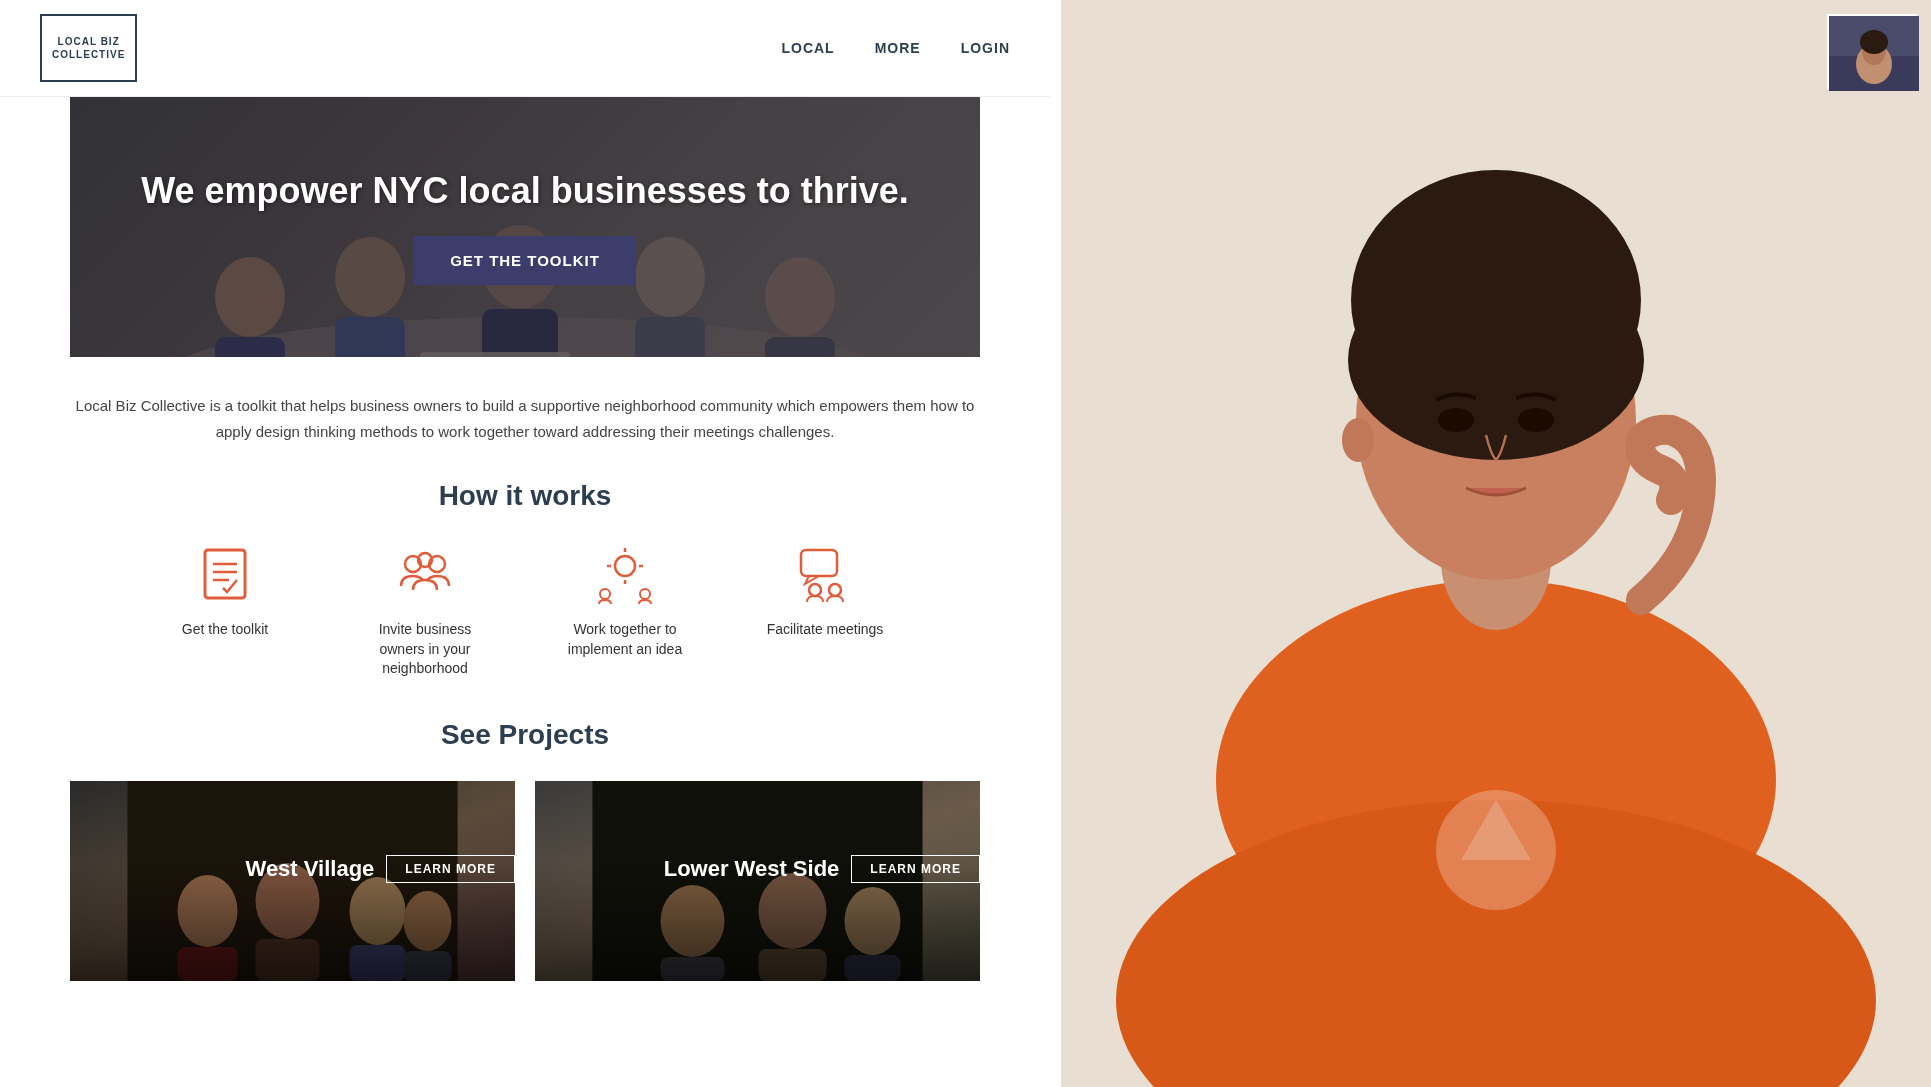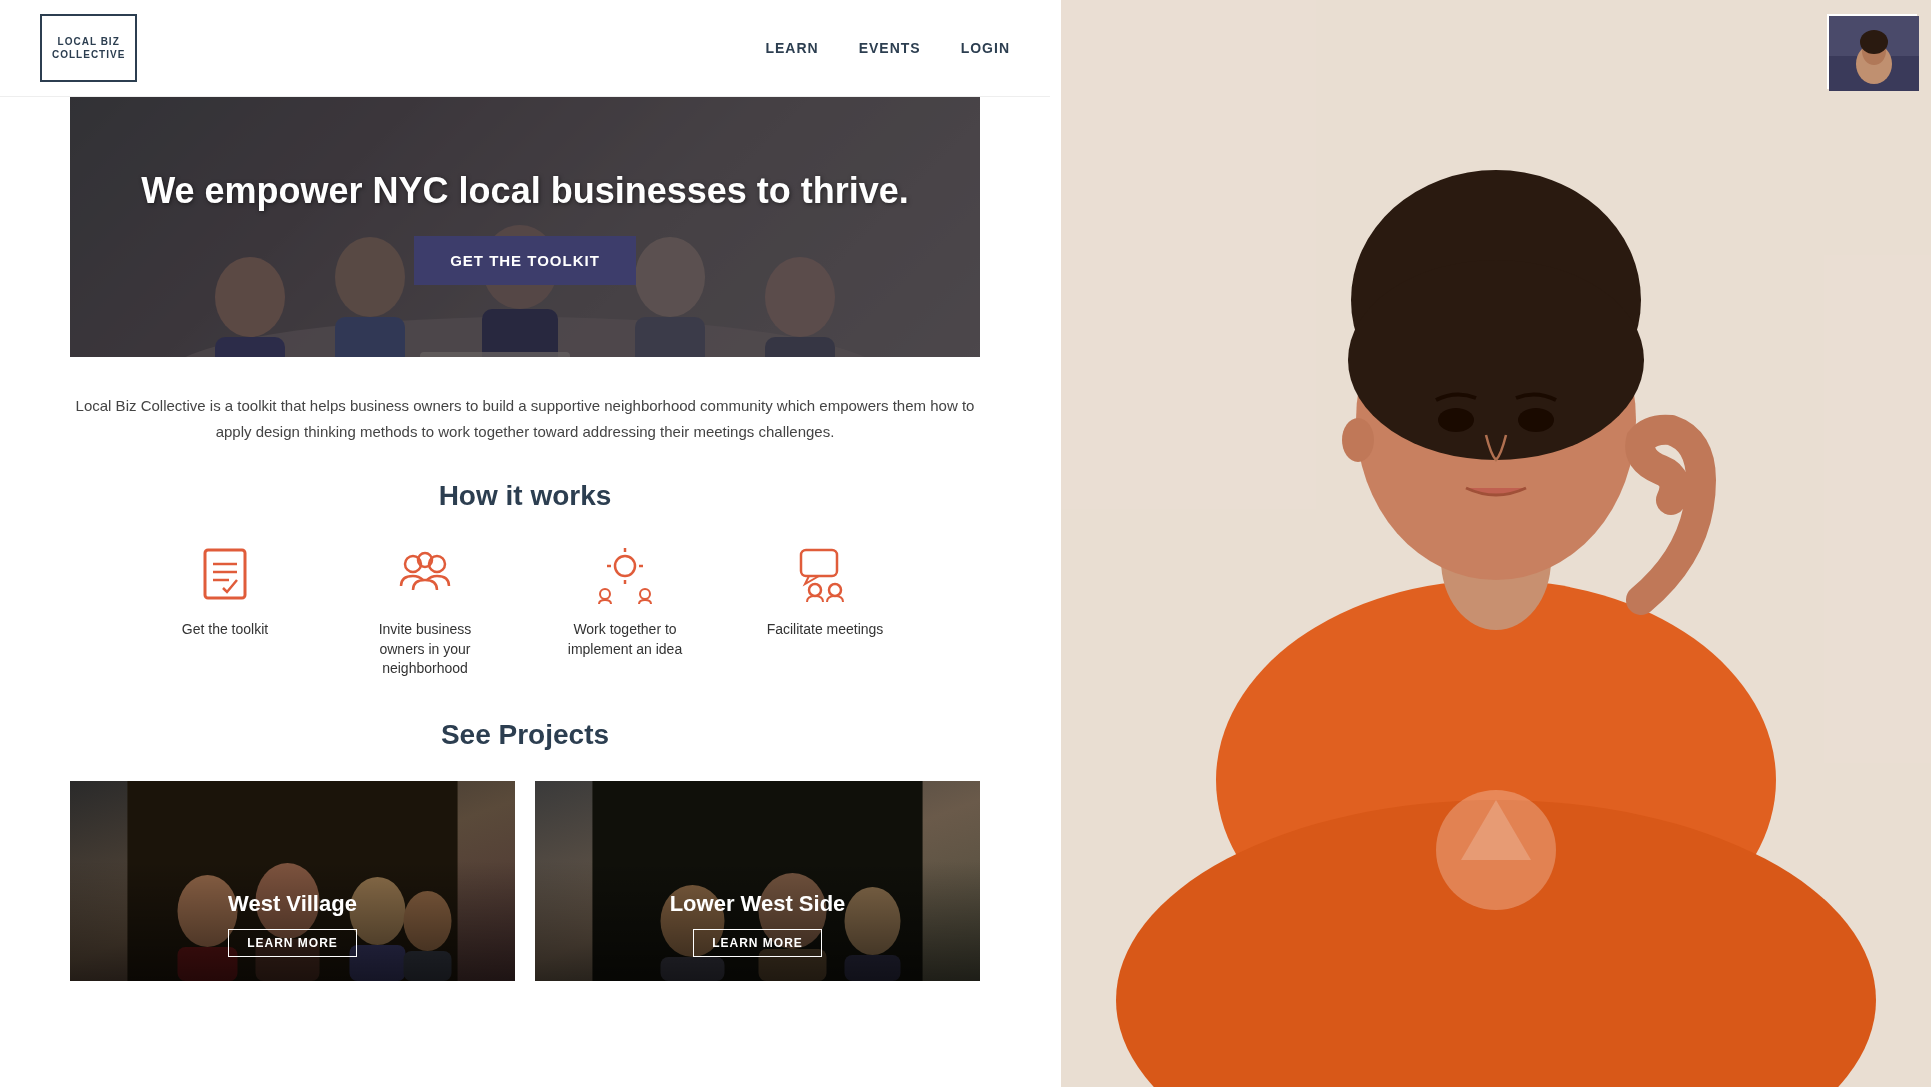--- a/index.html
+++ b/index.html
@@ -161,21 +161,21 @@
     .project-card-1-bg {
       background: linear-gradient(160deg, #2a2a2a 0%, #5a4a3a 50%, #4a3030 100%);
     }
     .project-card-2-bg {
       background: linear-gradient(160deg, #3a3a3a 0%, #6a5a4a 50%, #4a4a3a 100%);
     }
     .project-overlay {
       position: absolute;
       inset: 0;
       display: flex;
-      flex-direction: column;
+      flex-direction: row;
       align-items: center;
       justify-content: flex-end;
       padding-bottom: 24px;
       gap: 12px;
       background: linear-gradient(to top, rgba(0,0,0,0.6) 0%, transparent 60%);
     }
     .project-name {
       color: #fff;
       font-size: 22px;
       font-weight: bold;
@@ -232,22 +232,22 @@
 <body>
 
 <div class="main-website">
 
   <nav class="navbar">
     <div class="logo-box">
       <div>LOCAL BIZ</div>
       <div>COLLECTIVE</div>
     </div>
     <div class="nav-links">
-      <a class="nav-link">LEARN</a>
-      <a class="nav-link">EVENTS</a>
+      <a class="nav-link">LOCAL</a>
+      <a class="nav-link">MORE</a>
       <a class="nav-link">LOGIN</a>
     </div>
   </nav>
 
   <div class="hero">
     <div class="hero-bg">
 
       <svg width="910" height="340" viewBox="0 0 910 340" style="position:absolute;inset:0;">
 
         <ellipse cx="455" cy="280" rx="360" ry="60" fill="#b8a090" opacity="0.6"></ellipse>

